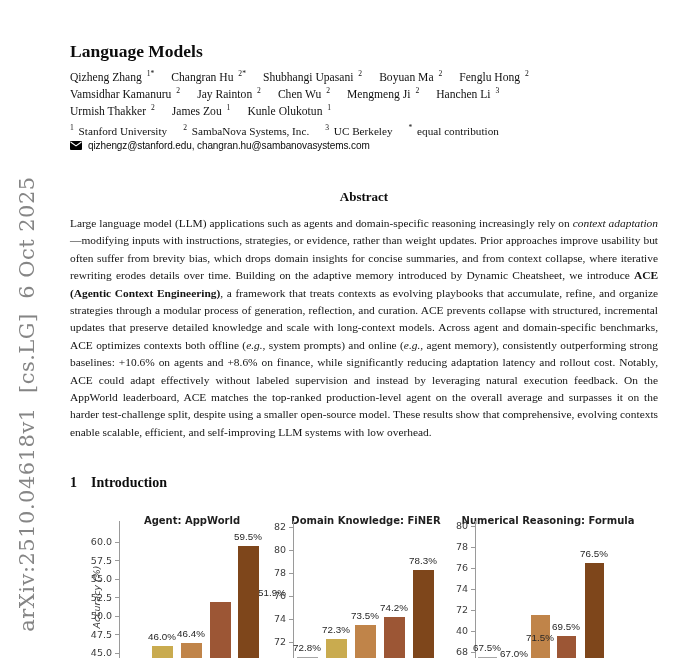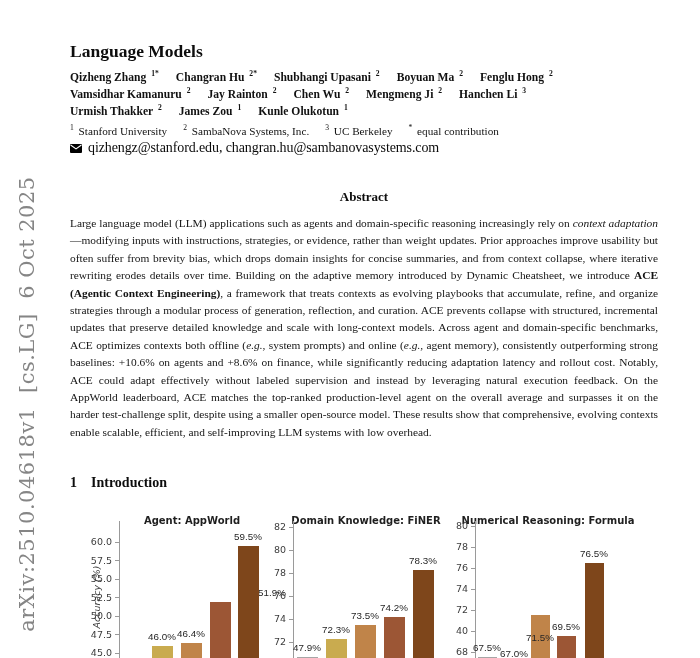--- a/index.html
+++ b/index.html
@@ -10,30 +10,30 @@
   .arxiv-banner{
     position:absolute;left:27px;top:404px;width:560px;
     transform:translate(-50%,-50%) rotate(-90deg);
     font-family:"DejaVu Serif", serif;font-size:21px;color:#858585;
     text-align:center;white-space:pre;letter-spacing:.5px;
   }
   .title{
     position:absolute;left:70px;top:11px;width:600px;margin:0;
     font-size:17.5px;font-weight:bold;line-height:26.5px;color:#0d0d0d;
   }
-  .authors{position:absolute;left:70px;top:69px;width:600px;font-size:11.6px;font-weight:bold;}
+  .authors{position:absolute;left:70px;top:69px;width:600px;font-size:11.6px;font-weight:normal;}
   .author-line{height:17px;line-height:17px;}
   .author{display:inline-block;margin-right:17px;white-space:nowrap;}
   .author sup{font-size:7.6px;line-height:0;vertical-align:super;margin-left:2px;}
   .affils{position:absolute;left:70px;top:125px;width:620px;font-size:11.2px;}
   .affil{display:inline-block;margin-right:16px;white-space:nowrap;}
   .affil sup{font-size:7.6px;line-height:0;vertical-align:super;margin-right:2px;}
   .contact{position:absolute;left:70px;top:140px;display:flex;align-items:center;gap:6px;}
   .mail-icon{display:inline-flex;}
-  .emails{font-family:Liberation Serif, serif;font-size:14px;color:#0a0a0a;letter-spacing:-.1px;}
+  .emails{font-family:Liberation Sans, sans-serif;font-size:10px;color:#0a0a0a;letter-spacing:-.1px;}
   .abs-head{position:absolute;left:70px;top:189px;width:588px;text-align:center;
     font-size:13px;font-weight:bold;color:#0d0d0d;}
   .abs-body{position:absolute;left:70px;top:215px;width:588px;
     font-size:11.4px;line-height:17.4px;text-align:justify;color:#141414;}
   .section-head{position:absolute;left:70px;top:475px;font-size:14px;font-weight:bold;color:#0d0d0d;}
   .sec-num{margin-right:14px;}
   #figure{position:absolute;left:0;top:0;width:684px;height:658px;}
   .chart-title{position:absolute;font-family:"DejaVu Sans", sans-serif;font-size:10px;
     font-weight:bold;color:#1f1f1f;text-align:center;white-space:nowrap;}
   .spine{position:absolute;width:1px;background:#9a9a9a;}
@@ -117,21 +117,21 @@
       <div class="ticklabel" style="left: 252px; top: 544px;">80</div>
       <div class="tickmark" style="left: 289px; top: 572.5px;"></div>
       <div class="ticklabel" style="left: 252px; top: 567px;">78</div>
       <div class="tickmark" style="left: 289px; top: 595.5px;"></div>
       <div class="ticklabel" style="left: 252px; top: 590px;">76</div>
       <div class="tickmark" style="left: 289px; top: 618.5px;"></div>
       <div class="ticklabel" style="left: 252px; top: 613px;">74</div>
       <div class="tickmark" style="left: 289px; top: 641.5px;"></div>
       <div class="ticklabel" style="left: 252px; top: 636px;">72</div>
       <div class="bar" style="left: 296.5px; top: 656.95px; width: 21px; height: 4.05px; background: rgb(166, 166, 166);"></div>
-      <div class="barlabel" style="left: 285px; top: 641.95px;">47.9%</div>
+      <div class="barlabel" style="left: 285px; top: 641.95px;">72.8%</div>
       <div class="bar" style="left: 325.5px; top: 638.55px; width: 21px; height: 22.45px; background: rgb(201, 171, 79);"></div>
       <div class="barlabel" style="left: 314px; top: 623.55px;">72.3%</div>
       <div class="bar" style="left: 354.5px; top: 624.75px; width: 21px; height: 36.25px; background: rgb(192, 132, 73);"></div>
       <div class="barlabel" style="left: 343px; top: 609.75px;">73.5%</div>
       <div class="bar" style="left: 383.5px; top: 616.7px; width: 21px; height: 44.3px; background: rgb(156, 86, 53);"></div>
       <div class="barlabel" style="left: 372px; top: 601.7px;">74.2%</div>
       <div class="bar" style="left: 412.5px; top: 569.55px; width: 21px; height: 91.45px; background: rgb(126, 70, 27);"></div>
       <div class="barlabel" style="left: 401px; top: 554.55px;">78.3%</div>
       <div class="chart-title" style="left: 438px; top: 515px; width: 220px;">Numerical Reasoning: Formula</div>
       <div class="spine" style="left: 475px; top: 521px; height: 140px;"></div>

